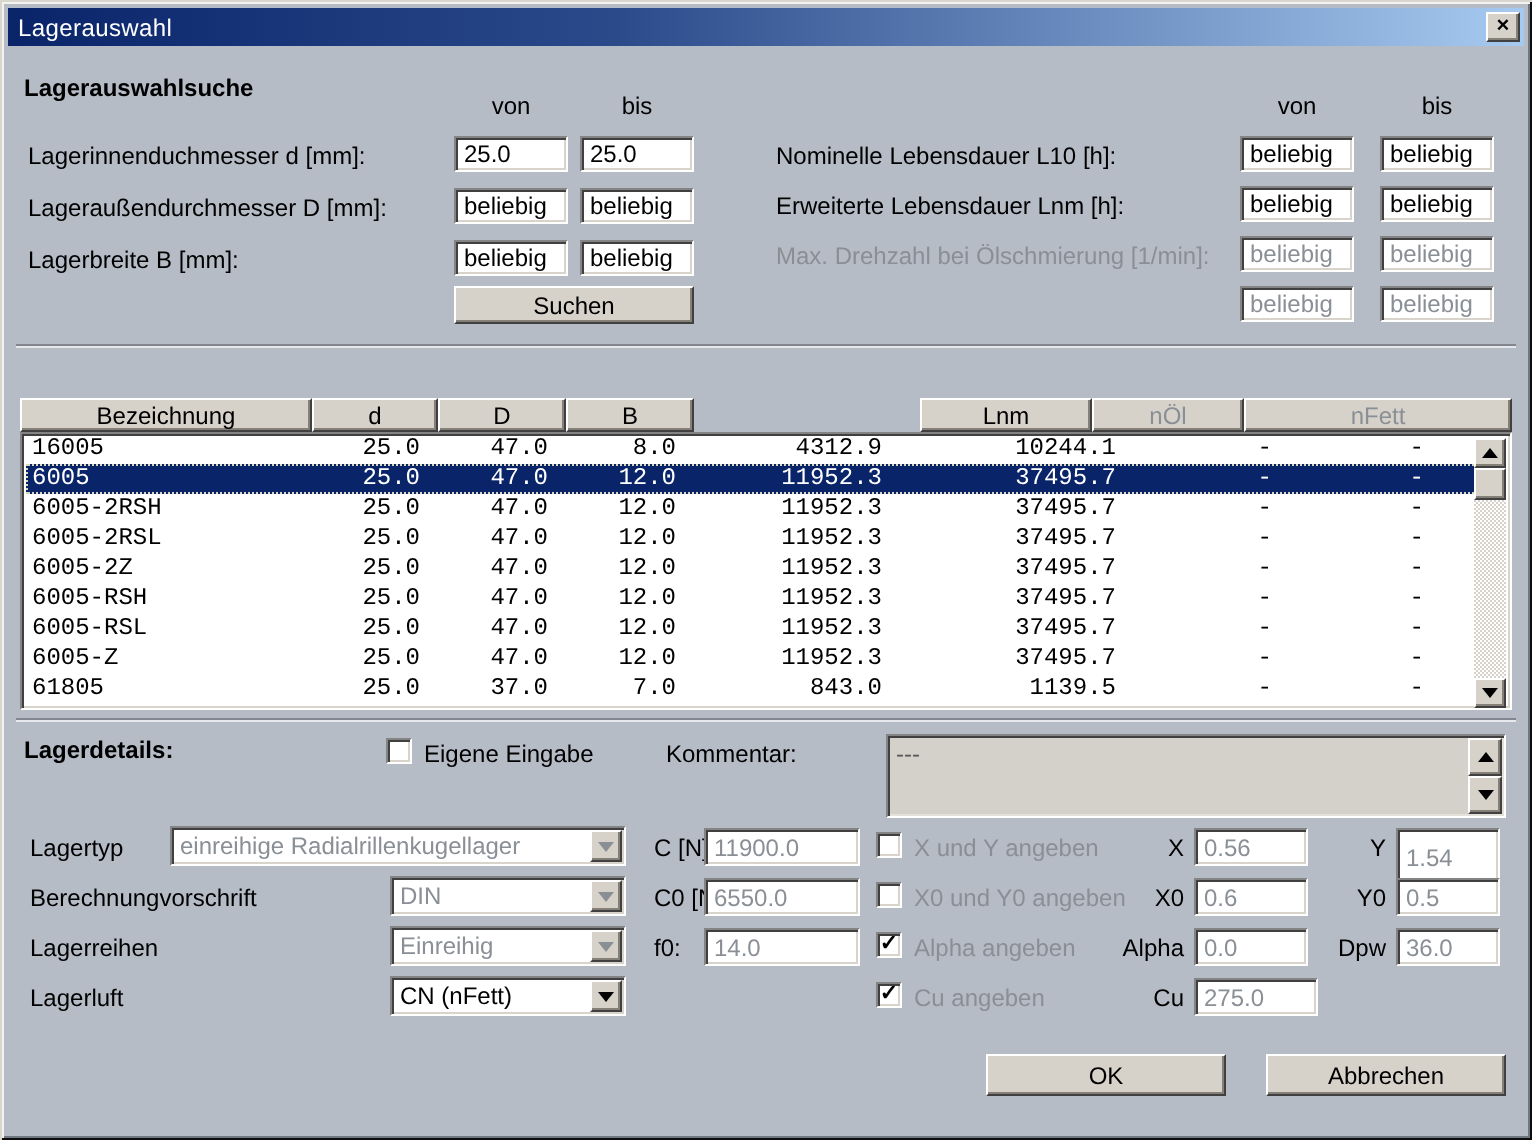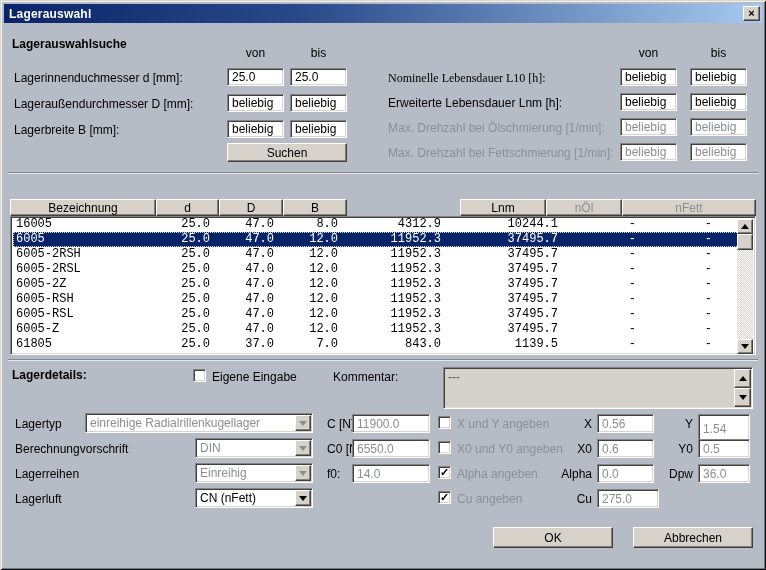--- a/index.html
+++ b/index.html
@@ -1,20 +1,20 @@
 <!DOCTYPE html>
 <html><head>
 <meta charset="utf-8">
 <style>
   html,body{margin:0;padding:0;}
   body{width:766px;height:570px;position:relative;font-family:"Liberation Sans",sans-serif;font-size:12px;color:#000;background:#b6bcc6;overflow:hidden;}
   .dialog{position:absolute;inset:0;background:#b6bcc6;
     box-shadow:inset 1px 1px 0 #d9d6d0, inset -1px -1px 0 #0c0c0c, inset 2px 2px 0 #f3f2ef, inset -2px -2px 0 #6f7781;}
   .titlebar{position:absolute;left:4px;top:4px;right:4px;height:19px;background:linear-gradient(90deg,#0a246a 0%,#2a4a8a 40%,#a6caf0 100%);display:flex;align-items:center;padding-left:5px;box-sizing:border-box;}
-  .titletext{color:#fff;font-weight:bold;font-size:12px;letter-spacing:.2px;}
+  .titletext{color:#fff;font-weight:normal;font-size:12px;letter-spacing:.2px;}
   .closebtn{position:absolute;right:6px;top:6px;width:17px;height:15px;background:#d6d2ca;border:1px solid;border-color:#fff #404040 #404040 #fff;box-shadow:inset -1px -1px 0 #848078;display:flex;align-items:center;justify-content:center;font-weight:bold;font-size:11px;line-height:1;padding:0;cursor:default;}
   .lbl{position:absolute;white-space:nowrap;}
   .b{font-weight:bold;}
   .dis{color:#8a8f96;}
   .field{position:absolute;height:18px;background:#fff;border:1px solid;border-color:#848484 #fff #fff #848484;box-shadow:inset 1px 1px 0 #404040, inset -1px -1px 0 #d8d4cc;box-sizing:border-box;display:flex;align-items:center;padding:0 4px;font-size:12px;}
   .field.gray{color:#8a8f96;}
   .cen{justify-content:center;text-align:center;}
   .btn{position:absolute;background:#d6d2ca;border:1px solid;border-color:#fff #404040 #404040 #fff;box-shadow:inset -1px -1px 0 #848078;font-family:"Liberation Sans",sans-serif;font-size:12px;display:flex;align-items:center;justify-content:center;padding:0;cursor:default;}
   .groove{position:absolute;height:0;border-top:1px solid #82878f;box-shadow:0 1px 0 #e6e8ec;}
   
@@ -76,33 +76,32 @@
   <div class="lbl" style="left:14px;top:97px;">Lageraußendurchmesser D [mm]:</div>
   <div class="field" style="left:227px;top:94px;width:57px;">beliebig</div>
   <div class="field" style="left:290px;top:94px;width:57px;">beliebig</div>
 
   <div class="lbl" style="left:14px;top:123px;">Lagerbreite B [mm]:</div>
   <div class="field" style="left:227px;top:120px;width:57px;">beliebig</div>
   <div class="field" style="left:290px;top:120px;width:57px;">beliebig</div>
 
   <button class="btn" style="left:227px;top:143px;width:120px;height:19px;">Suchen</button>
 
-  <div class="lbl" style="left:388px;top:71px;font-family:Liberation Serif, serif;">Nominelle Lebensdauer L10 [h]:</div>
+  <div class="lbl" style="left:388px;top:71px;">Nominelle Lebensdauer L10 [h]:</div>
   <div class="field" style="left:620px;top:68px;width:57px;">beliebig</div>
   <div class="field" style="left:690px;top:68px;width:57px;">beliebig</div>
 
   <div class="lbl" style="left:388px;top:96px;">Erweiterte Lebensdauer Lnm [h]:</div>
   <div class="field" style="left:620px;top:93px;width:57px;">beliebig</div>
   <div class="field" style="left:690px;top:93px;width:57px;">beliebig</div>
 
   <div class="lbl dis" style="left:388px;top:121px;">Max. Drehzahl bei Ölschmierung [1/min]:</div>
   <div class="field gray" style="left:620px;top:118px;width:57px;">beliebig</div>
   <div class="field gray" style="left:690px;top:118px;width:57px;">beliebig</div>
 
-  <div class="lbl dis" style="left:388px;top:146px;">Max. Drehzahl bei Fettschmierung [1/min]:</div>
   <div class="field gray" style="left:620px;top:143px;width:57px;">beliebig</div>
   <div class="field gray" style="left:690px;top:143px;width:57px;">beliebig</div>
 
   <div class="groove" style="left:8px;top:172px;width:750px;"></div>
 
 
   <div class="thead">
     <div class="th" style="width:146px;">Bezeichnung</div>
     <div class="th" style="width:63px;">d</div>
     <div class="th" style="width:64px;">D</div>

